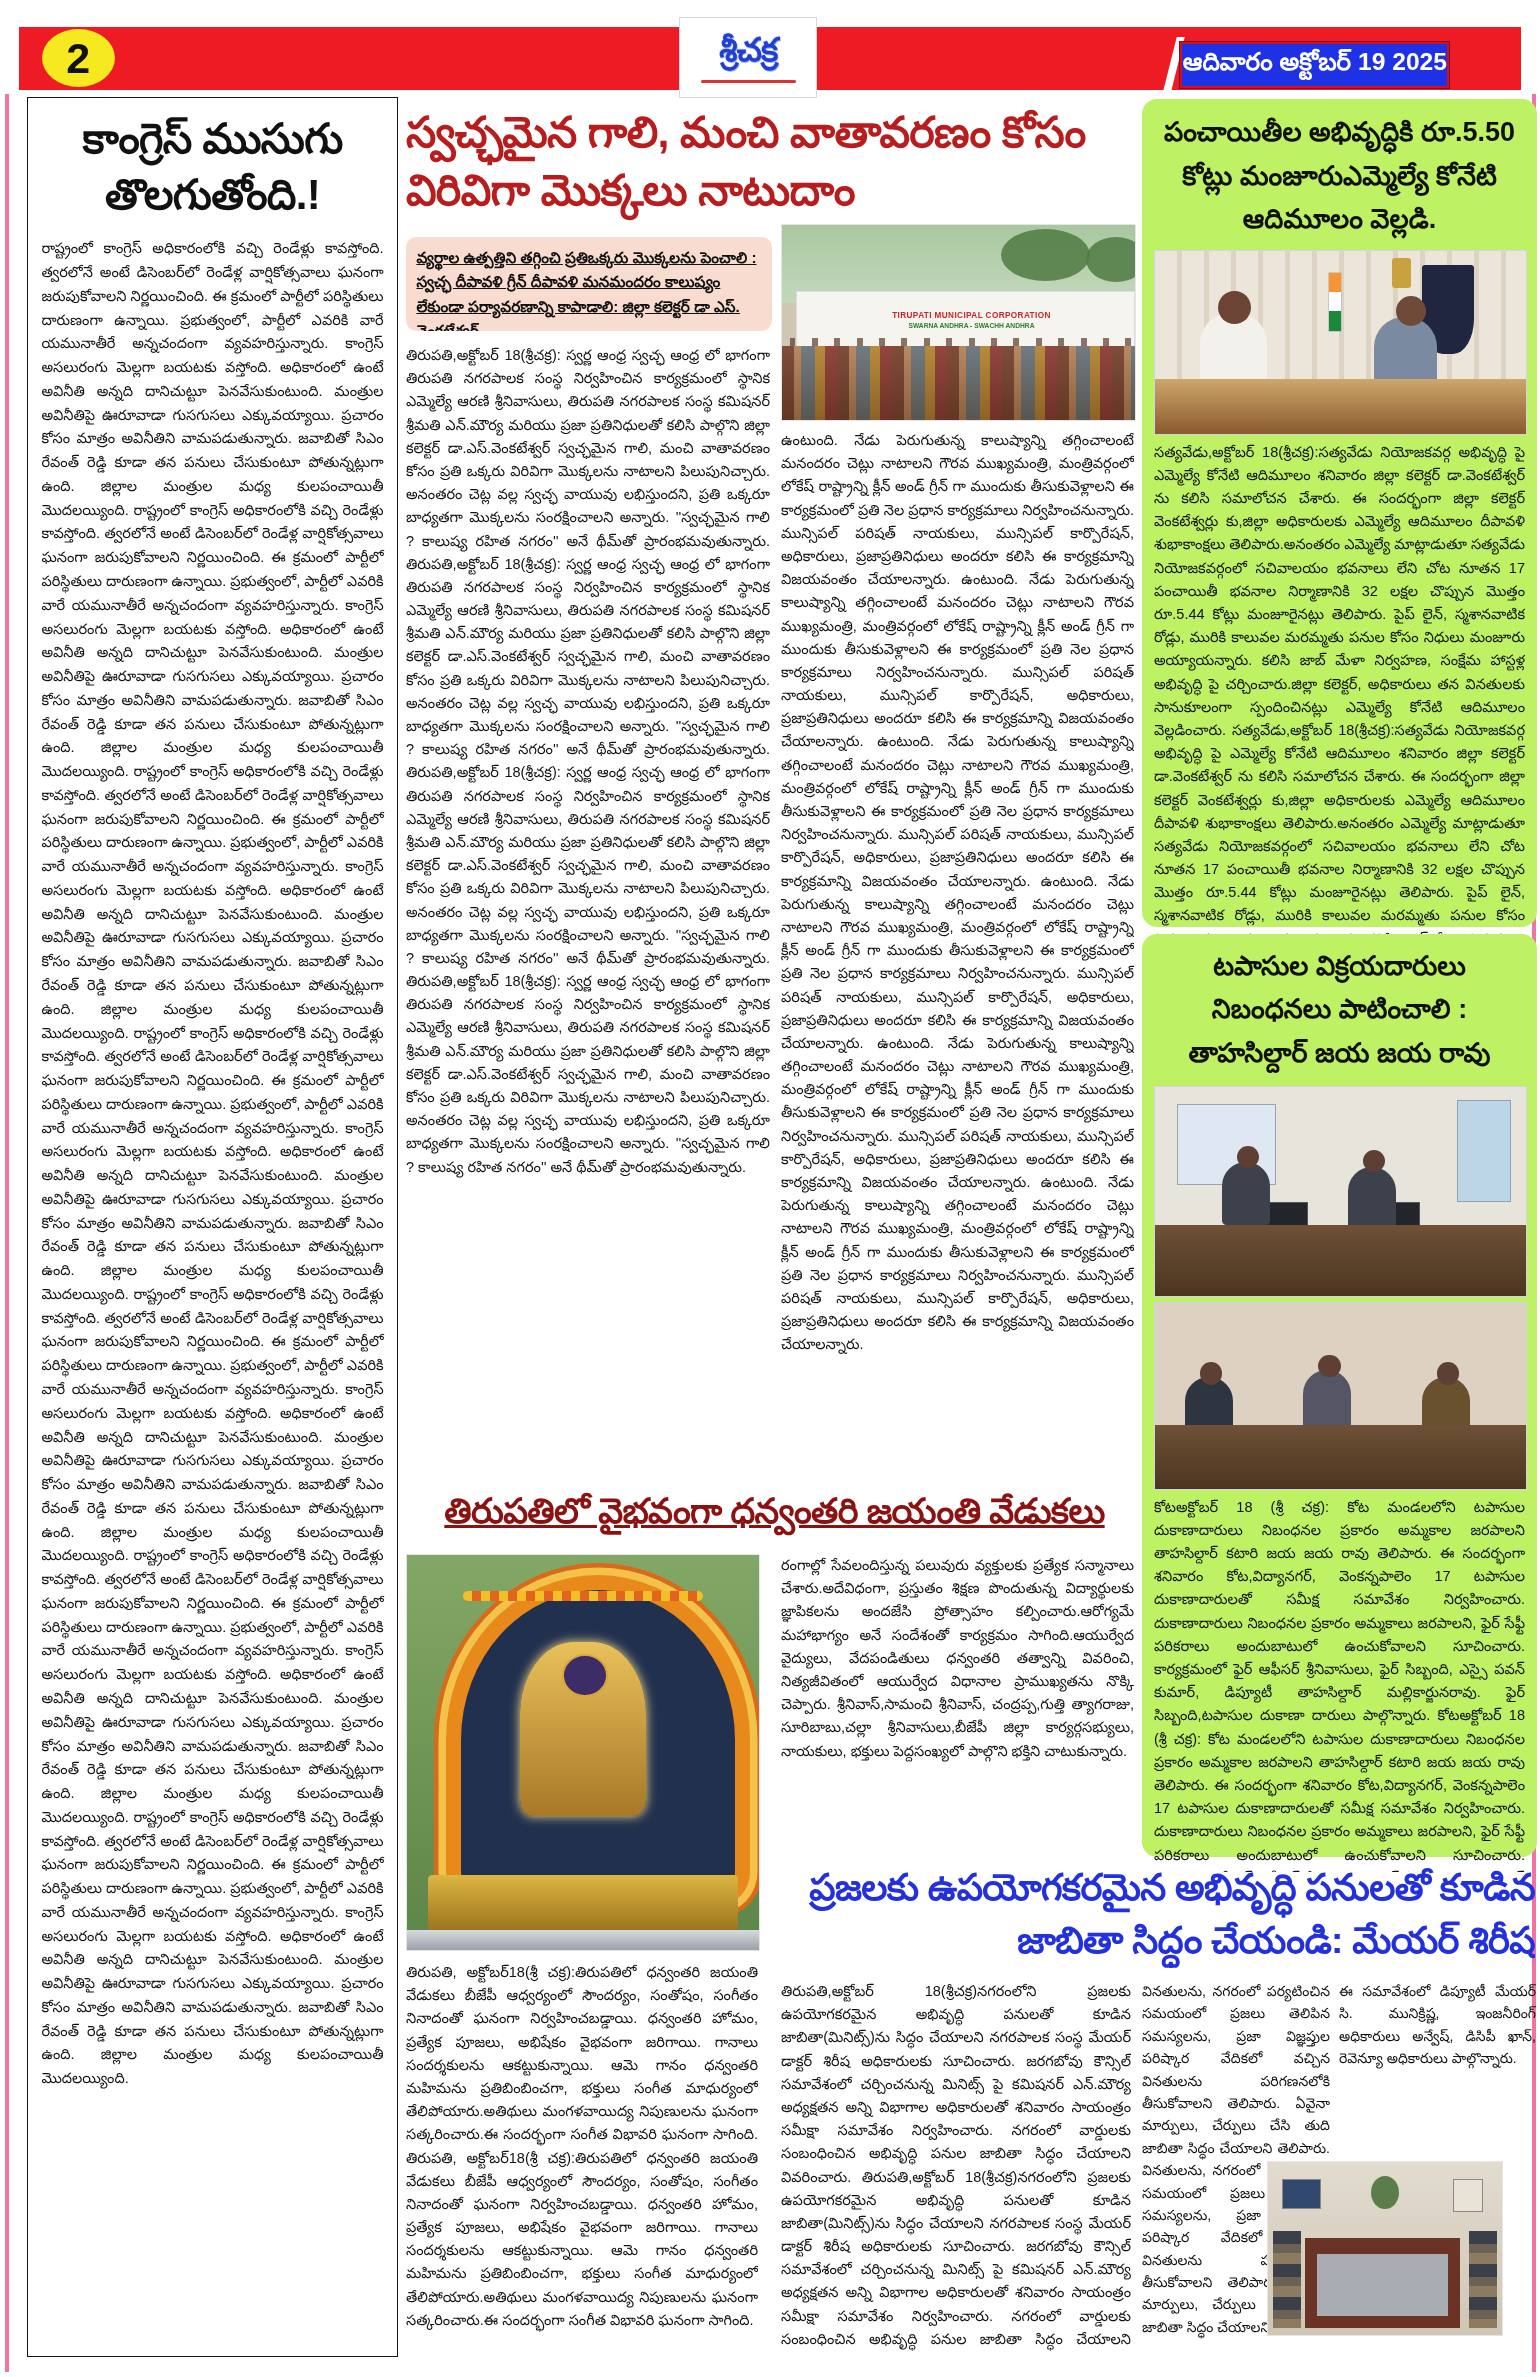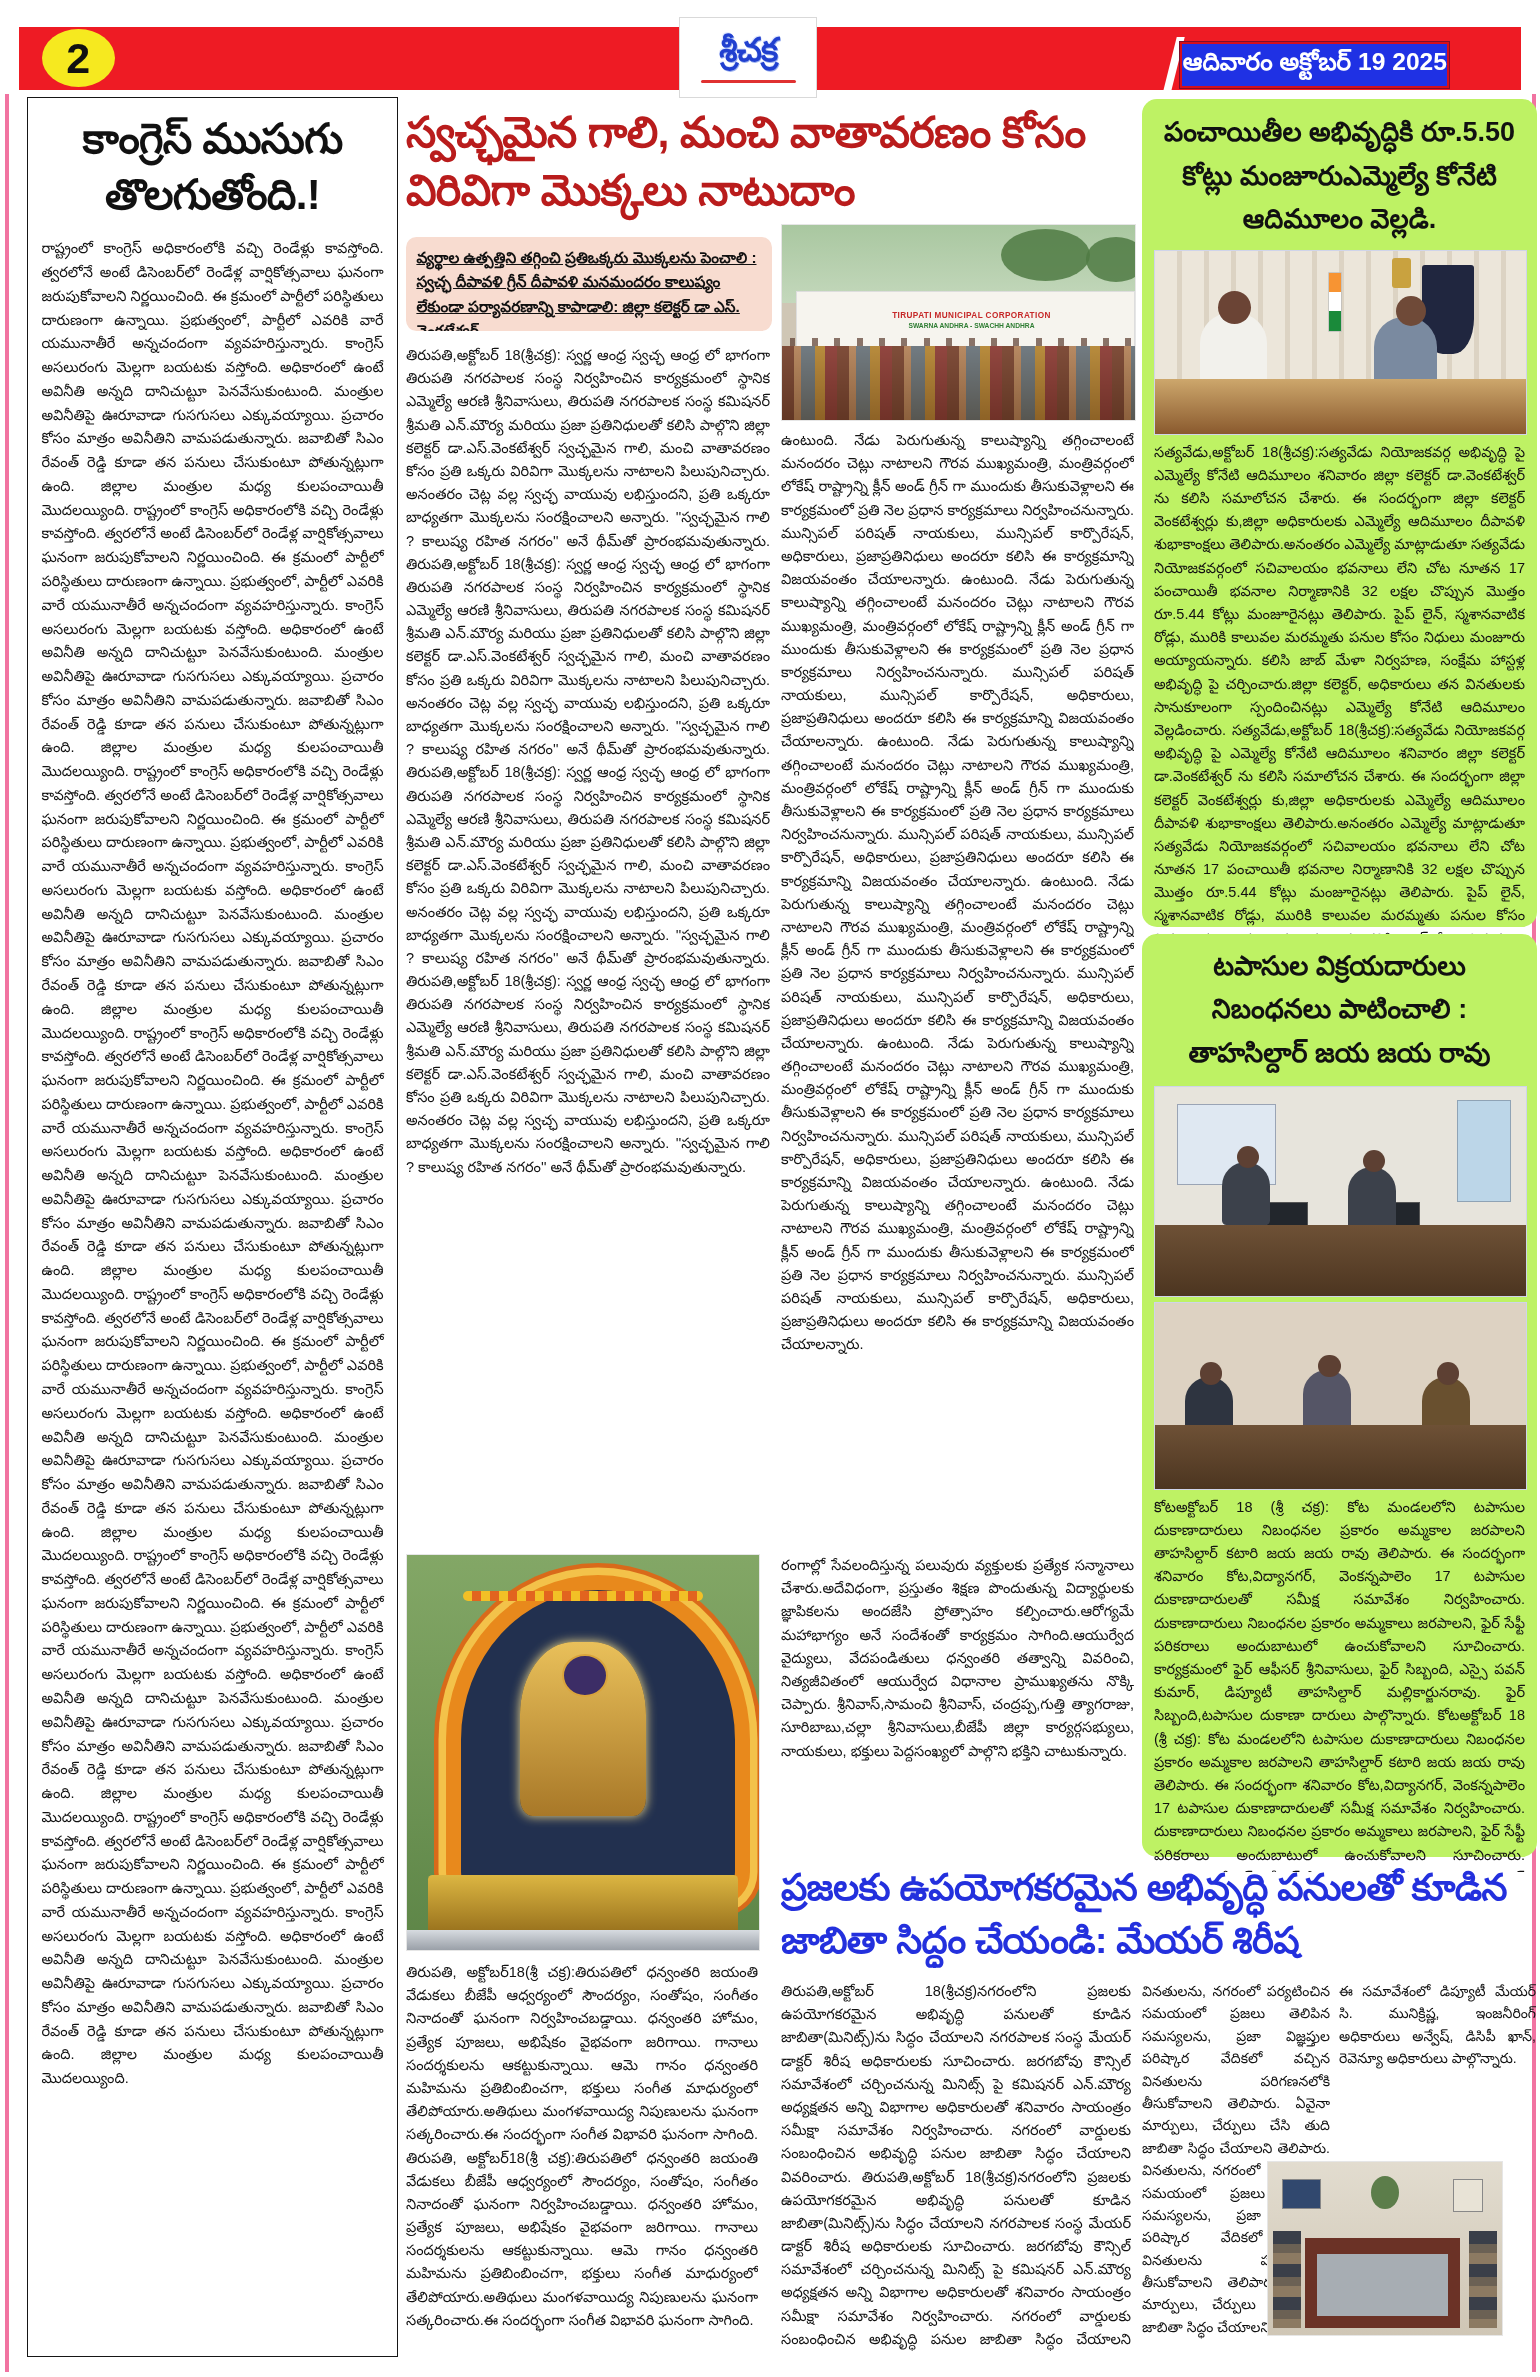--- a/index.html
+++ b/index.html
@@ -110,21 +110,21 @@
   .tap-body{font-size:14.5px;line-height:1.6;text-align:justify;height:376px;overflow:hidden;margin-top:6px;}
 
   
   .dhan-head{position:absolute;left:412px;top:1491px;width:725px;height:55px;overflow:hidden;
     color:#8c1111;font-size:35px;font-weight:800;text-align:center;text-decoration:underline;letter-spacing:-0.7px;}
   .dhan-col2{left:781px;top:1554px;width:353px;height:283px;}
   .dhan-col1{left:406px;top:1961px;width:352px;height:394px;}
 
   
   .mayor-head{position:absolute;left:781px;top:1862px;width:754px;height:106px;overflow:hidden;
-    color:#2330dd;font-size:37px;font-weight:800;text-align:left;line-height:1.42;letter-spacing:-0.7px;}
+    color:#2330dd;font-size:37px;font-weight:800;text-align:right;line-height:1.42;letter-spacing:-0.7px;}
   .mayor-col1{left:781px;top:1980px;width:350px;height:376px;}
   .mayor-col2{left:1142px;top:1980px;width:188px;height:376px;font-size:14px;}
   .mayor-col3{left:1339px;top:1980px;width:197px;height:174px;font-size:14px;}
 </style>
 </head>
 <body>
 
 <div class="page">
   <div class="edge left"></div>
   <div class="edge right"></div>
@@ -195,20 +195,21 @@
       <div class="tp-ph" style="left:12%;top:32%;"></div>
       <div class="tp-p" style="left:40%;top:36%;background:#556;"></div>
       <div class="tp-ph" style="left:44%;top:28%;"></div>
       <div class="tp-p" style="left:72%;top:40%;background:#69502f;"></div>
       <div class="tp-ph" style="left:76%;top:32%;"></div>
       <div class="tp-desk2"></div>
     </div>
     <div class="tap-body">కోటఅక్టోబర్ 18 (శ్రీ చక్ర): కోట మండలలోని టపాసుల దుకాణాదారులు నిబంధనల ప్రకారం అమ్మకాల జరపాలని తాహసిల్దార్ కటారి జయ జయ రావు తెలిపారు. ఈ సందర్భంగా శనివారం కోట,విద్యానగర్, వెంకన్నపాలెం 17 టపాసుల దుకాణాదారులతో సమీక్ష సమావేశం నిర్వహించారు. దుకాణాదారులు నిబంధనల ప్రకారం అమ్మకాలు జరపాలని, ఫైర్ సేఫ్టీ పరికరాలు అందుబాటులో ఉంచుకోవాలని సూచించారు. కార్యక్రమంలో ఫైర్ ఆఫీసర్ శ్రీనివాసులు, ఫైర్ సిబ్బంది, ఎస్సై పవన్ కుమార్, డిప్యూటీ తాహసిల్దార్ మల్లికార్జునరావు. ఫైర్ సిబ్బంది,టపాసుల దుకాణా దారులు పాల్గొన్నారు. కోటఅక్టోబర్ 18 (శ్రీ చక్ర): కోట మండలలోని టపాసుల దుకాణాదారులు నిబంధనల ప్రకారం అమ్మకాల జరపాలని తాహసిల్దార్ కటారి జయ జయ రావు తెలిపారు. ఈ సందర్భంగా శనివారం కోట,విద్యానగర్, వెంకన్నపాలెం 17 టపాసుల దుకాణాదారులతో సమీక్ష సమావేశం నిర్వహించారు. దుకాణాదారులు నిబంధనల ప్రకారం అమ్మకాలు జరపాలని, ఫైర్ సేఫ్టీ పరికరాలు అందుబాటులో ఉంచుకోవాలని సూచించారు. కార్యక్రమంలో ఫైర్ ఆఫీసర్ శ్రీనివాసులు, ఫైర్ సిబ్బంది, ఎస్సై పవన్ కుమార్, డిప్యూటీ తాహసిల్దార్ మల్లికార్జునరావు. ఫైర్ సిబ్బంది,టపాసుల దుకాణా దారులు పాల్గొన్నారు.</div>
   </div>
 
+  <div class="dhan-head">తిరుపతిలో వైభవంగా ధన్వంతరి జయంతి వేడుకలు</div>
   <div class="photo deity-photo">
     <div class="dp-arch"></div>
     <div class="dp-garland"></div>
     <div class="dp-deity"></div>
     <div class="dp-face"></div>
     <div class="dp-base"></div>
     <div class="dp-step"></div>
   </div>
   <div class="bodytext dhan-col2">రంగాల్లో సేవలందిస్తున్న పలువురు వ్యక్తులకు ప్రత్యేక సన్మానాలు చేశారు.అదేవిధంగా, ప్రస్తుతం శిక్షణ పొందుతున్న విద్యార్థులకు జ్ఞాపికలను అందజేసి ప్రోత్సాహం కల్పించారు.ఆరోగ్యమే మహాభాగ్యం అనే సందేశంతో కార్యక్రమం సాగింది.ఆయుర్వేద వైద్యులు, వేదపండితులు ధన్వంతరి తత్వాన్ని వివరించి, నిత్యజీవితంలో ఆయుర్వేద విధానాల ప్రాముఖ్యతను నొక్కి చెప్పారు. శ్రీనివాస్,సామంచి శ్రీనివాస్, చంద్రప్ప,గుత్తి త్యాగరాజు, సూరిబాబు,చల్లా శ్రీనివాసులు,బీజేపీ జిల్లా కార్యర్గసభ్యులు, నాయకులు, భక్తులు పెద్దసంఖ్యలో పాల్గొని భక్తిని చాటుకున్నారు.</div>
   <div class="bodytext dhan-col1">తిరుపతి, అక్టోబర్18(శ్రీ చక్ర):తిరుపతిలో ధన్వంతరి జయంతి వేడుకలు బీజేపీ ఆధ్వర్యంలో సౌందర్యం, సంతోషం, సంగీతం నినాదంతో ఘనంగా నిర్వహించబడ్డాయి. ధన్వంతరి హోమం, ప్రత్యేక పూజలు, అభిషేకం వైభవంగా జరిగాయి. గానాలు సందర్శకులను ఆకట్టుకున్నాయి. ఆమె గానం ధన్వంతరి మహిమను ప్రతిబింబించగా, భక్తులు సంగీత మాధుర్యంలో తేలిపోయారు.అతిథులు మంగళవాయిద్య నిపుణులను ఘనంగా సత్కరించారు.ఈ సందర్భంగా సంగీత విభావరి ఘనంగా సాగింది. తిరుపతి, అక్టోబర్18(శ్రీ చక్ర):తిరుపతిలో ధన్వంతరి జయంతి వేడుకలు బీజేపీ ఆధ్వర్యంలో సౌందర్యం, సంతోషం, సంగీతం నినాదంతో ఘనంగా నిర్వహించబడ్డాయి. ధన్వంతరి హోమం, ప్రత్యేక పూజలు, అభిషేకం వైభవంగా జరిగాయి. గానాలు సందర్శకులను ఆకట్టుకున్నాయి. ఆమె గానం ధన్వంతరి మహిమను ప్రతిబింబించగా, భక్తులు సంగీత మాధుర్యంలో తేలిపోయారు.అతిథులు మంగళవాయిద్య నిపుణులను ఘనంగా సత్కరించారు.ఈ సందర్భంగా సంగీత విభావరి ఘనంగా సాగింది.</div>

